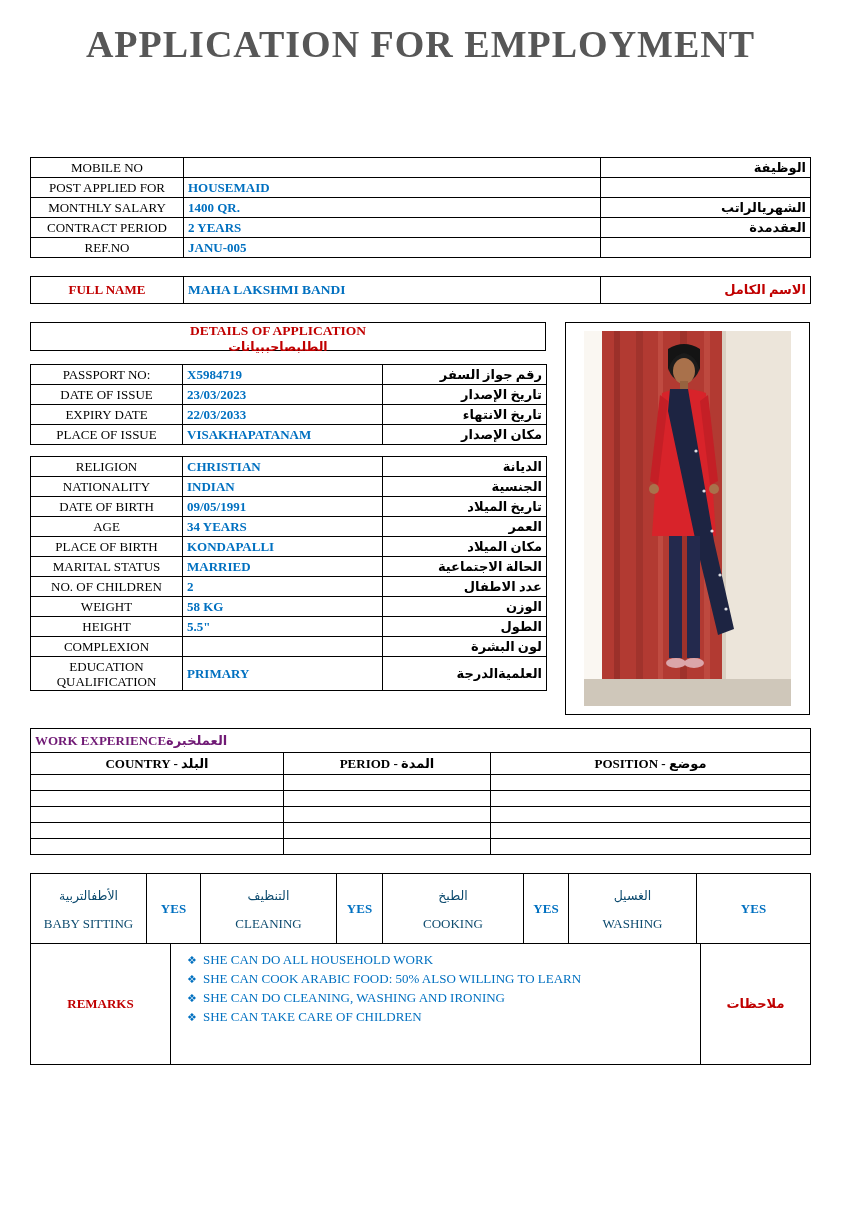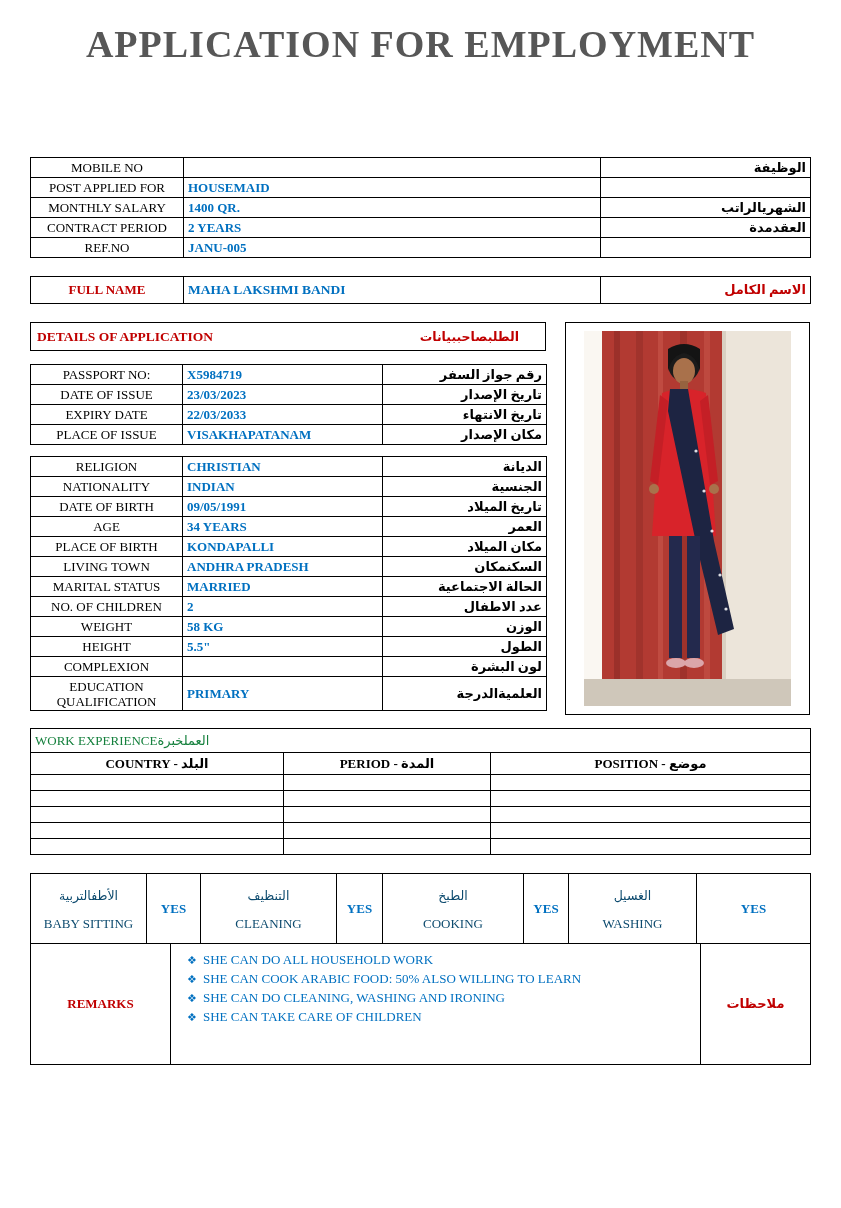--- a/index.html
+++ b/index.html
@@ -27,39 +27,39 @@
   .top-table{left:30px;top:157px;width:780px}
   .top-table td{height:20px}
 
   .fullname-table{left:30px;top:276px;width:780px}
   .fullname-table td{height:27px}
   .fullname-table .val-left{font-size:13.5px}
 
   .details-header{
     position:absolute;left:30px;top:322px;width:516px;height:29px;
     border:1px solid #000;display:flex;align-items:center;justify-content:space-between;
-    padding:0 26px 0 6px;background:#fff;
+    padding:0 26px 0 6px;background:#fff;flex-direction:column;
   }
   .details-header .en{color:#C00000;font-weight:bold;font-size:13.5px}
   .details-header .arr{color:#C00000;font-weight:bold;font-size:12.5px;direction:rtl}
 
   .passport-table{left:30px;top:364px;width:516px}
   .passport-table td{height:20px}
 
   .personal-table{left:30px;top:456px;width:516px}
   .personal-table td{height:20px}
   .personal-table tr.tall td{height:34px}
 
   .photo-box{
     position:absolute;left:565px;top:322px;width:245px;height:393px;
     border:1px solid #000;display:flex;align-items:center;justify-content:center;background:#fff;
   }
 
   .we-table{left:30px;top:728px;width:780px}
-  .we-title td{height:24px;color:#15803d;font-weight:normal;font-size:14px}
+  .we-title td{height:24px;color:#701a75;font-weight:bold;font-size:14px}
   .we-cols td{height:22px;text-align:center;font-weight:bold;font-size:13px}
   .we-data td{height:20px}
   .we-empty td{height:16px}
 
   .skills-table{left:30px;top:873px;width:780px}
   .skills-table td{height:71px;text-align:center}
   .skill{color:#0c4a6e;font-weight:normal;white-space:normal !important}
   .skill .sk-ar{font-size:12.5px;direction:rtl}
   .skill .sk-en{font-size:13px;line-height:15px;margin-top:12px}
   .yes{color:#0070C0;font-weight:bold;font-size:14px}
@@ -189,25 +189,20 @@
     </tr>
     <tr>
       <td class="lbl">AGE</td>
       <td class="val">34 YEARS</td>
       <td class="ar">العمر</td>
     </tr>
     <tr>
       <td class="lbl">PLACE OF BIRTH</td>
       <td class="val">KONDAPALLI</td>
       <td class="ar">مكان الميلاد</td>
-    </tr>
-    <tr>
-      <td class="lbl">LIVING TOWN</td>
-      <td class="val">ANDHRA PRADESH</td>
-      <td class="ar">السكنمكان</td>
     </tr>
     <tr>
       <td class="lbl">MARITAL STATUS</td>
       <td class="val">MARRIED</td>
       <td class="ar">الحالة الاجتماعية</td>
     </tr>
     <tr>
       <td class="lbl">NO. OF CHILDREN</td>
       <td class="val">2</td>
       <td class="ar">عدد الاطفال</td>

